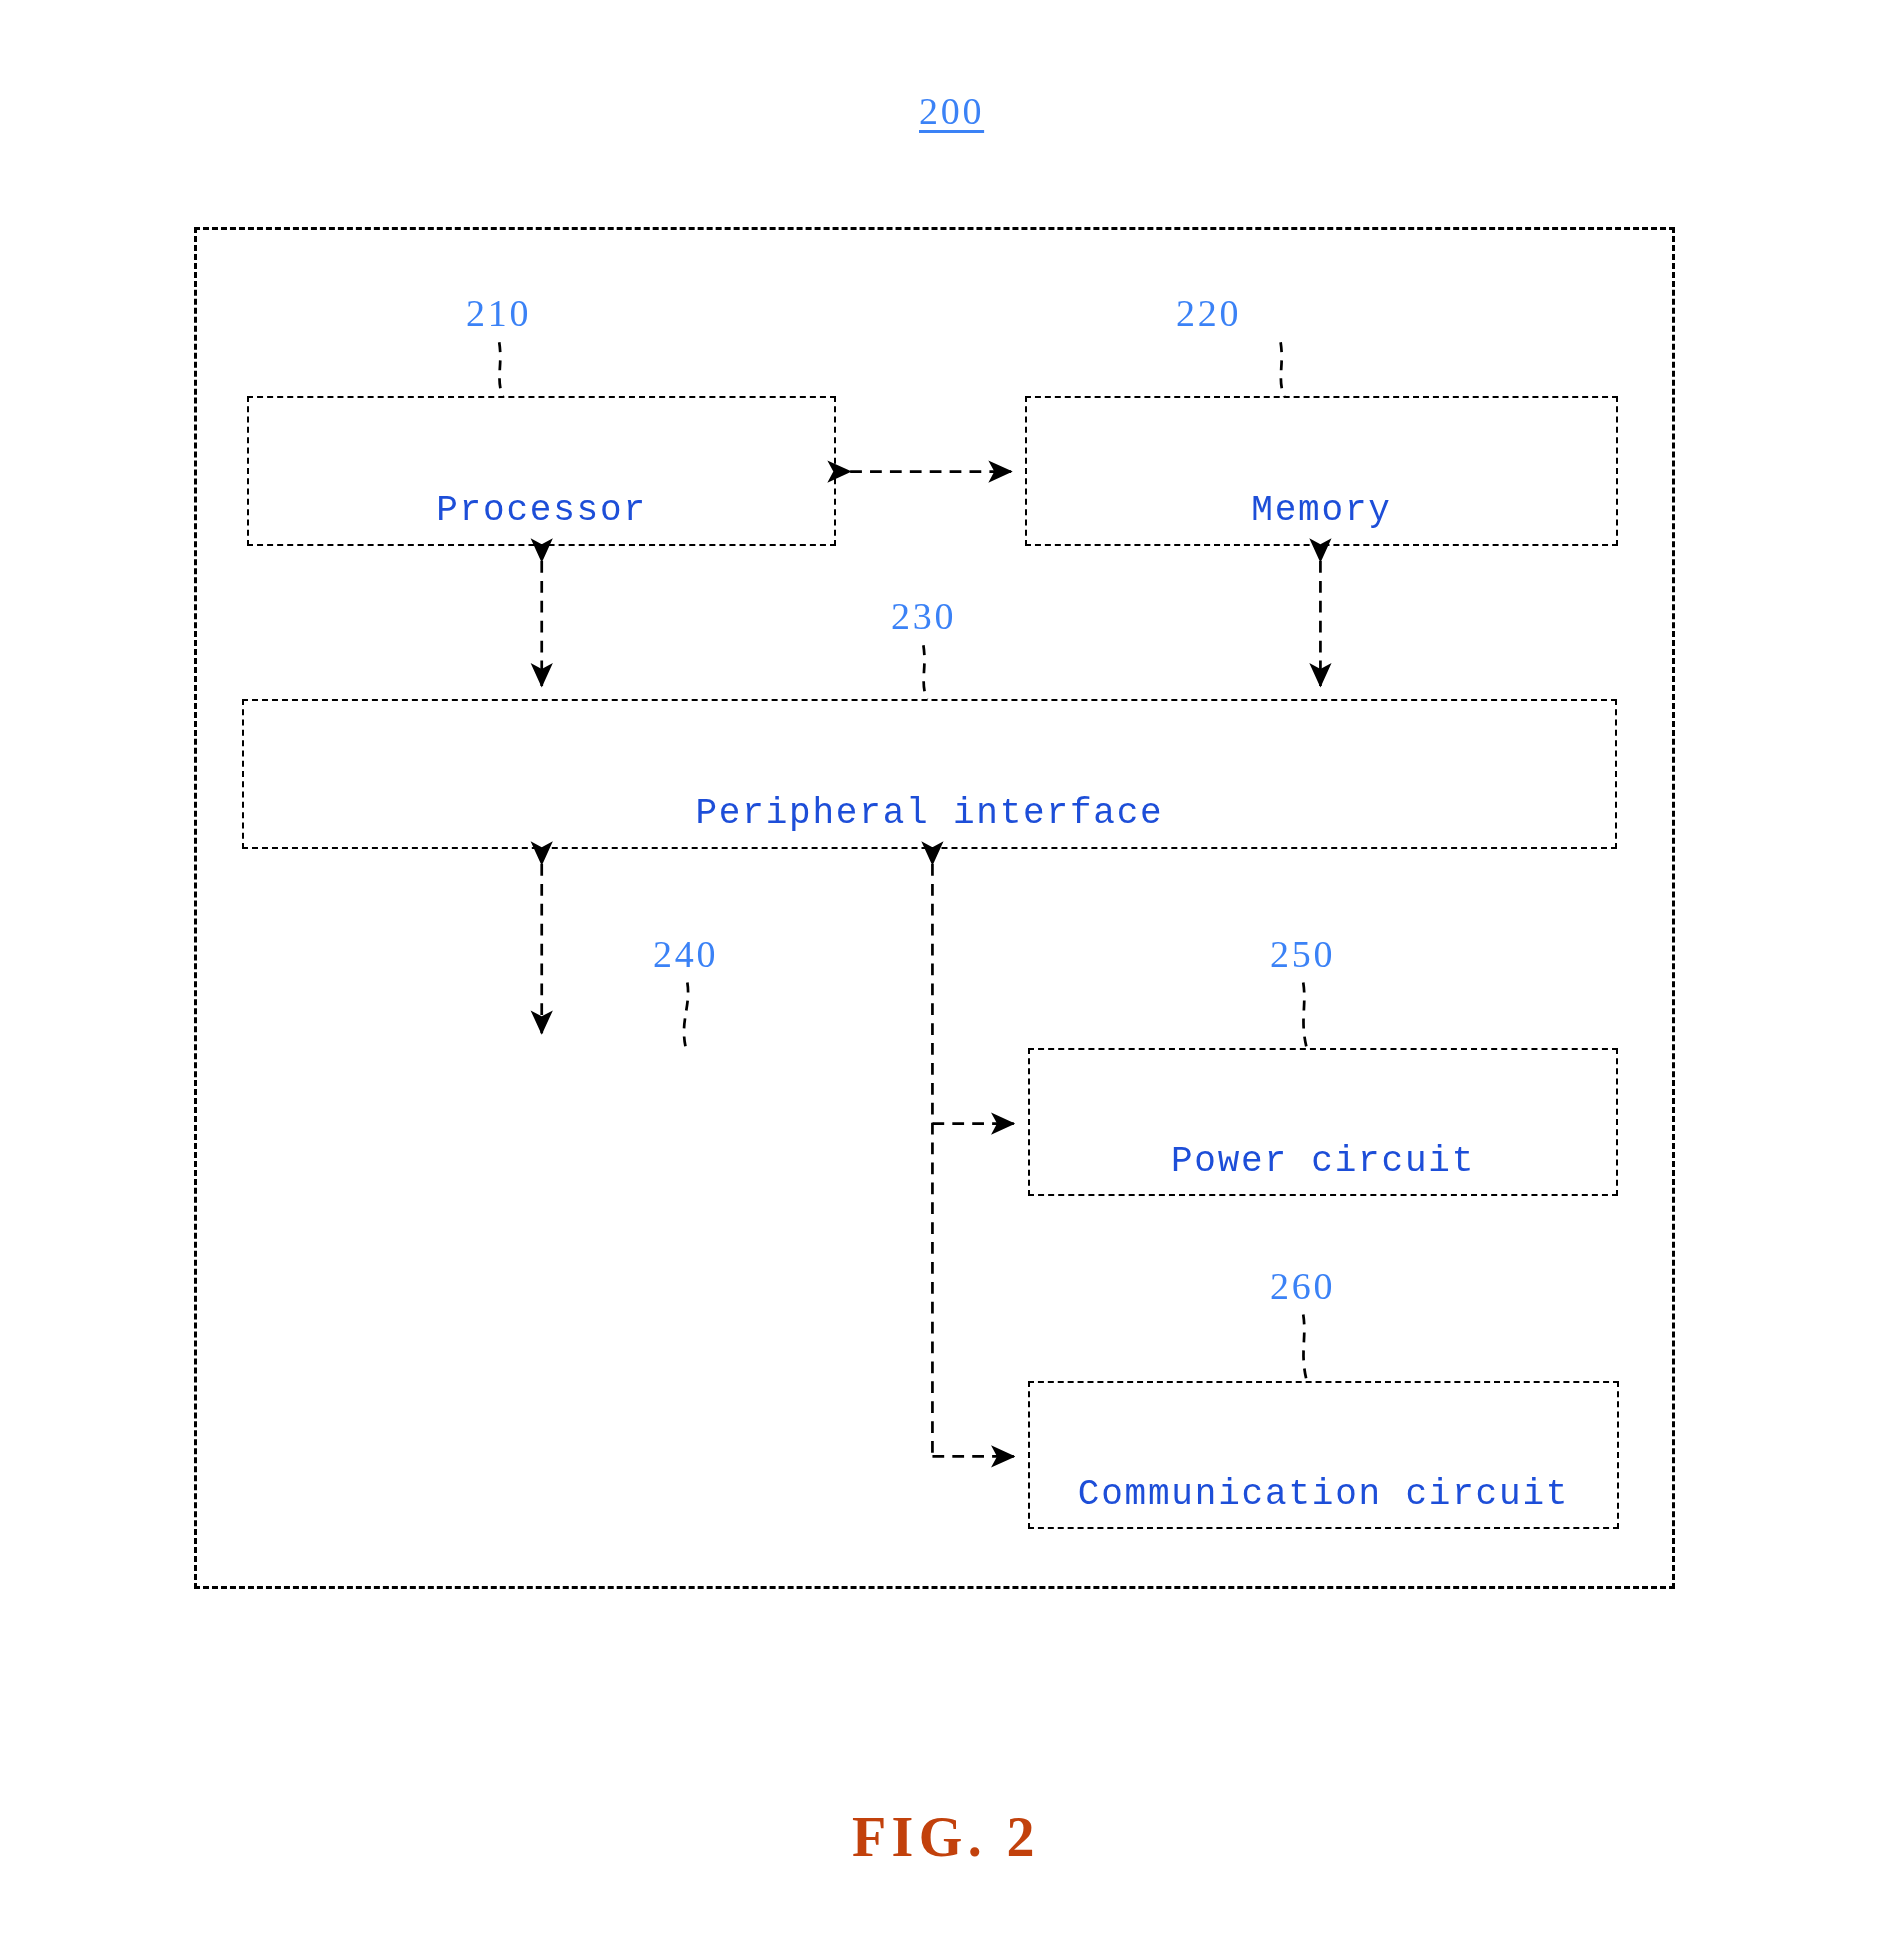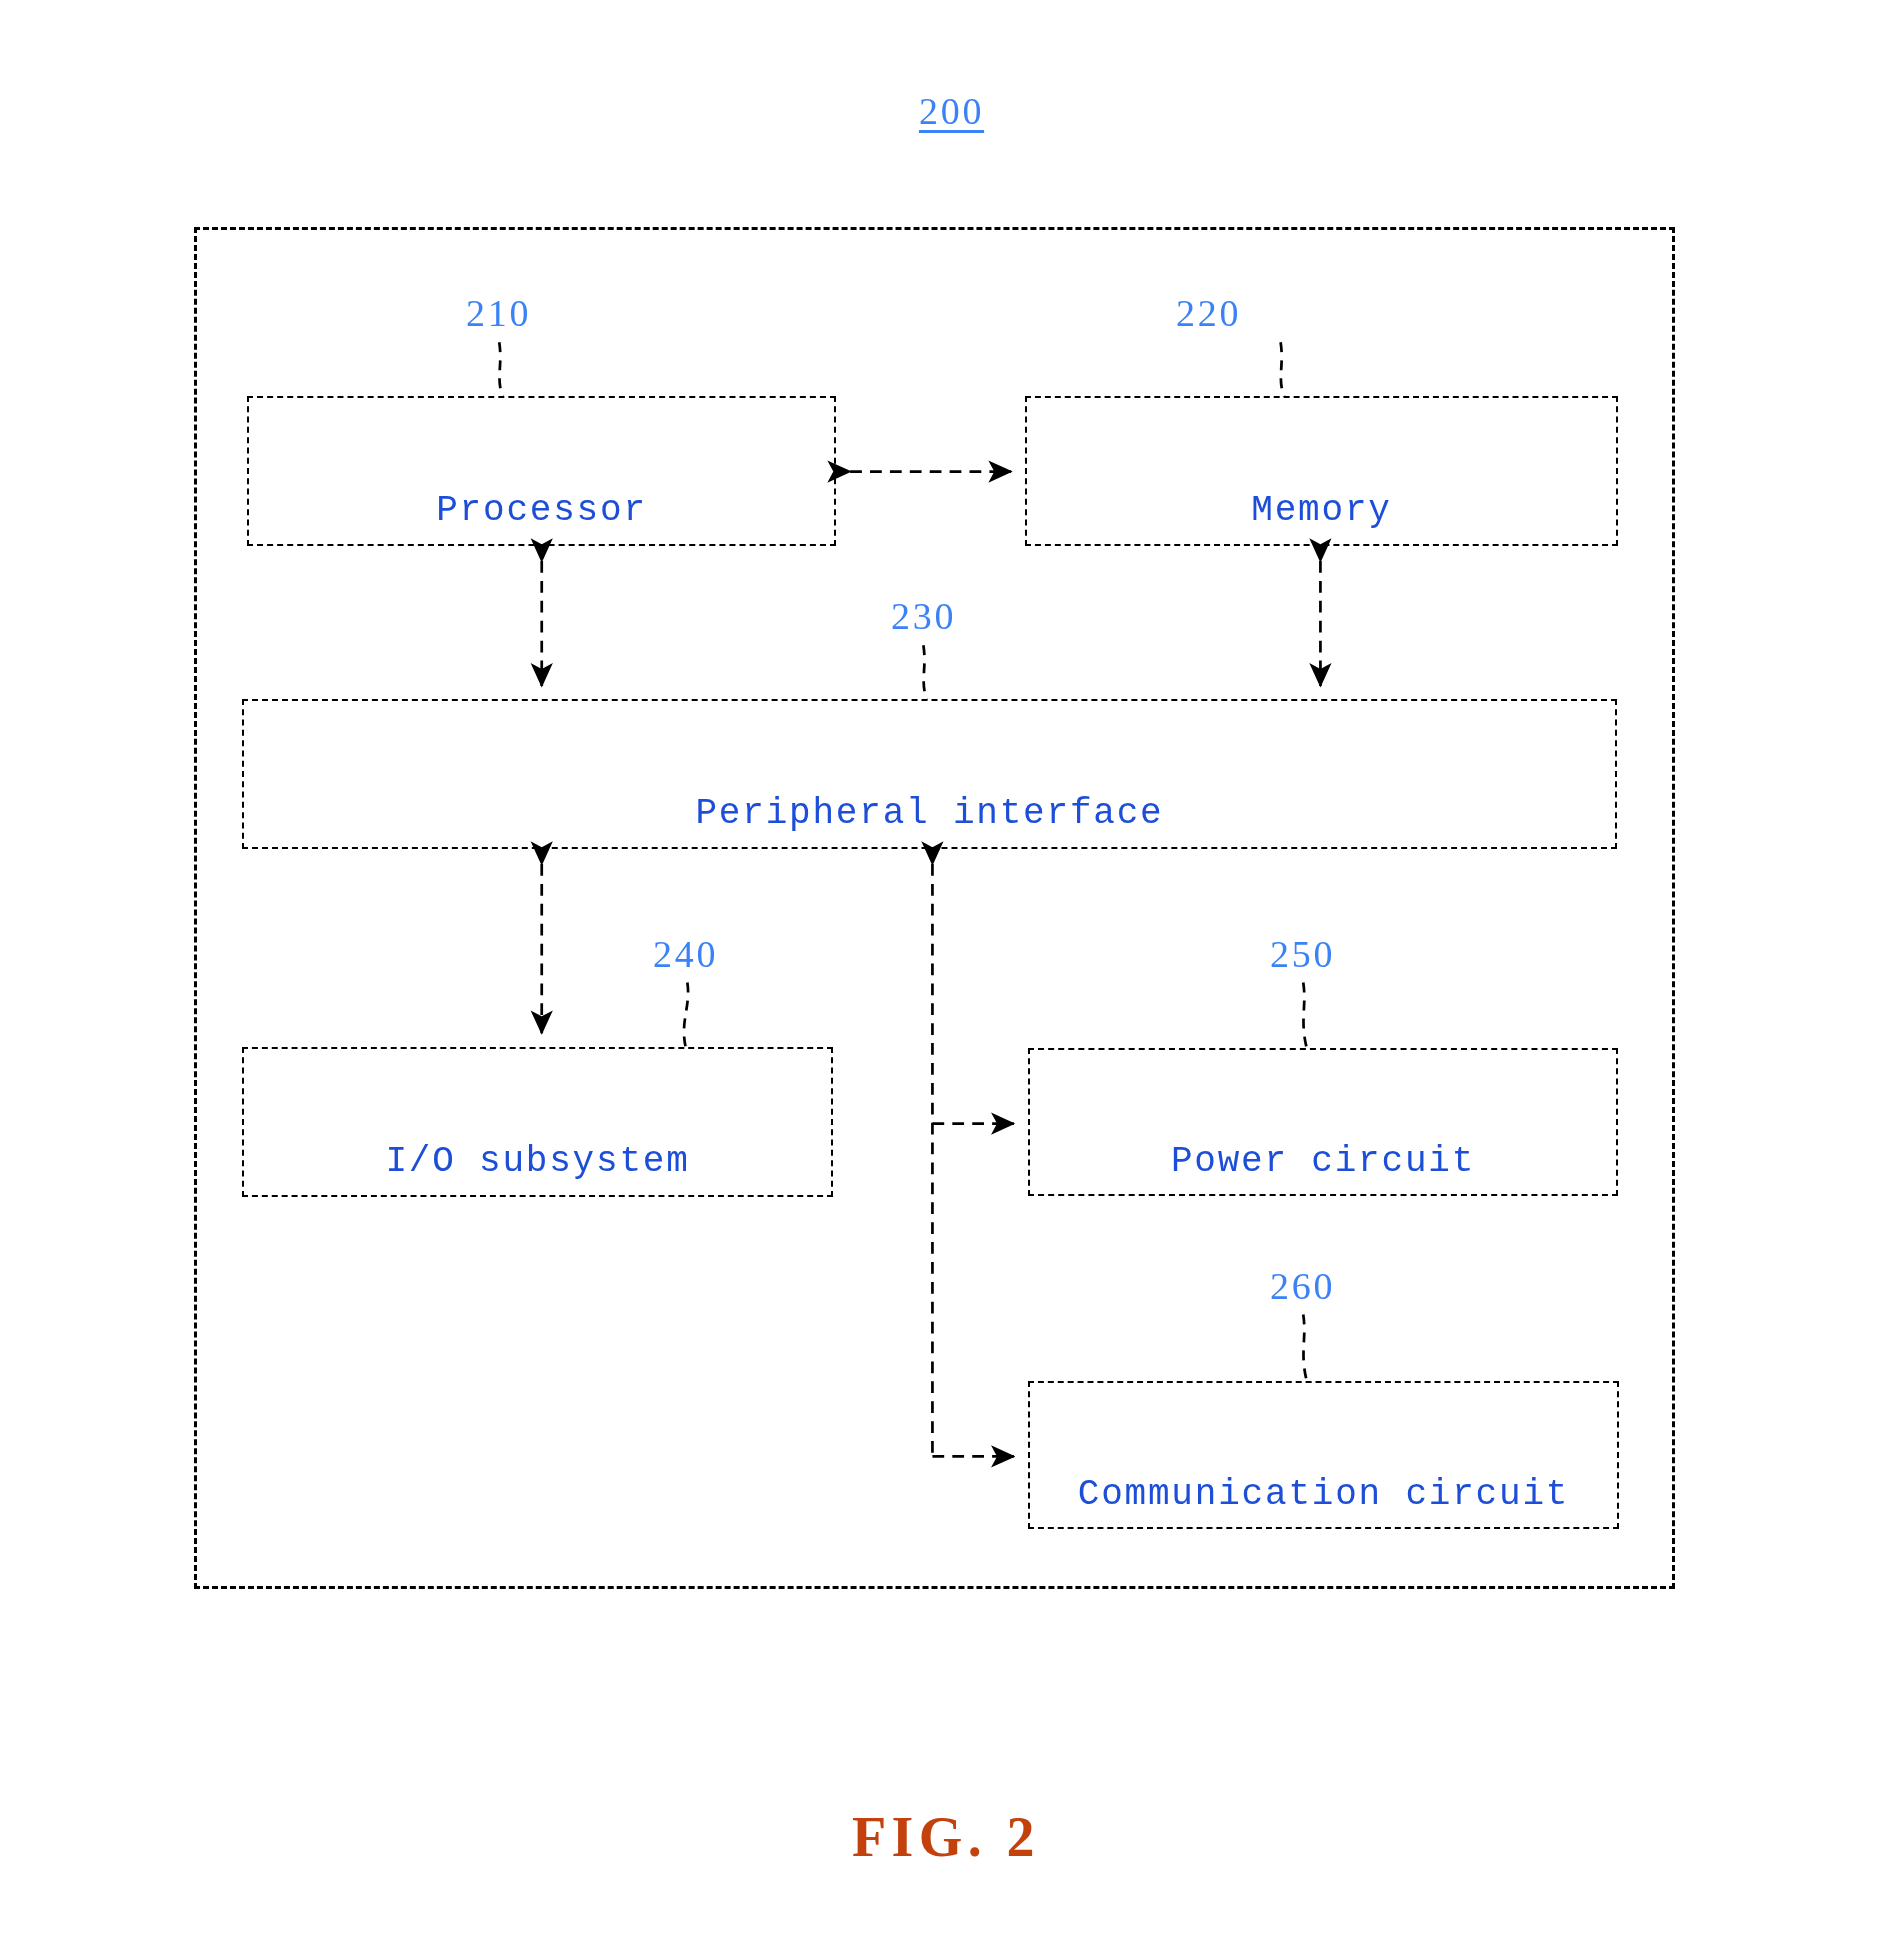--- a/index.html
+++ b/index.html
@@ -103,23 +103,20 @@
   <div class="dbox" style="left:1025px; top:396px; width:593px; height:150px;">
     <div class="blabel">Memory</div>
   </div>
   <div class="refnum" style="left:1176px; top:291px;">220</div>
 
   <div class="dbox" style="left:242px; top:699px; width:1375px; height:150px;">
     <div class="blabel">Peripheral interface</div>
   </div>
   <div class="refnum" style="left:891px; top:594px;">230</div>
 
-  <div class="dbox" style="left:242px; top:1047px; width:591px; height:150px;">
-    <div class="blabel">I/O subsystem</div>
-  </div>
   <div class="refnum" style="left:653px; top:932px;">240</div>
 
   <div class="dbox" style="left:1028px; top:1048px; width:590px; height:148px;">
     <div class="blabel">Power circuit</div>
   </div>
   <div class="refnum" style="left:1270px; top:932px;">250</div>
 
   <div class="dbox" style="left:1028px; top:1381px; width:591px; height:148px;">
     <div class="blabel">Communication circuit</div>
   </div>

